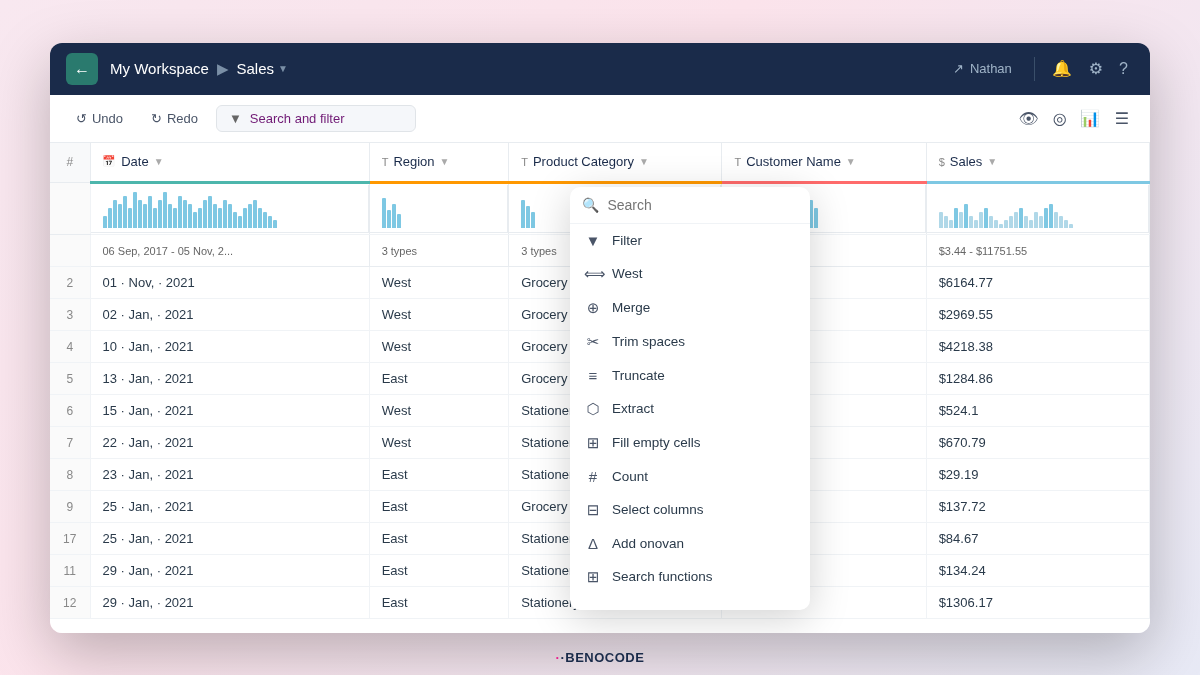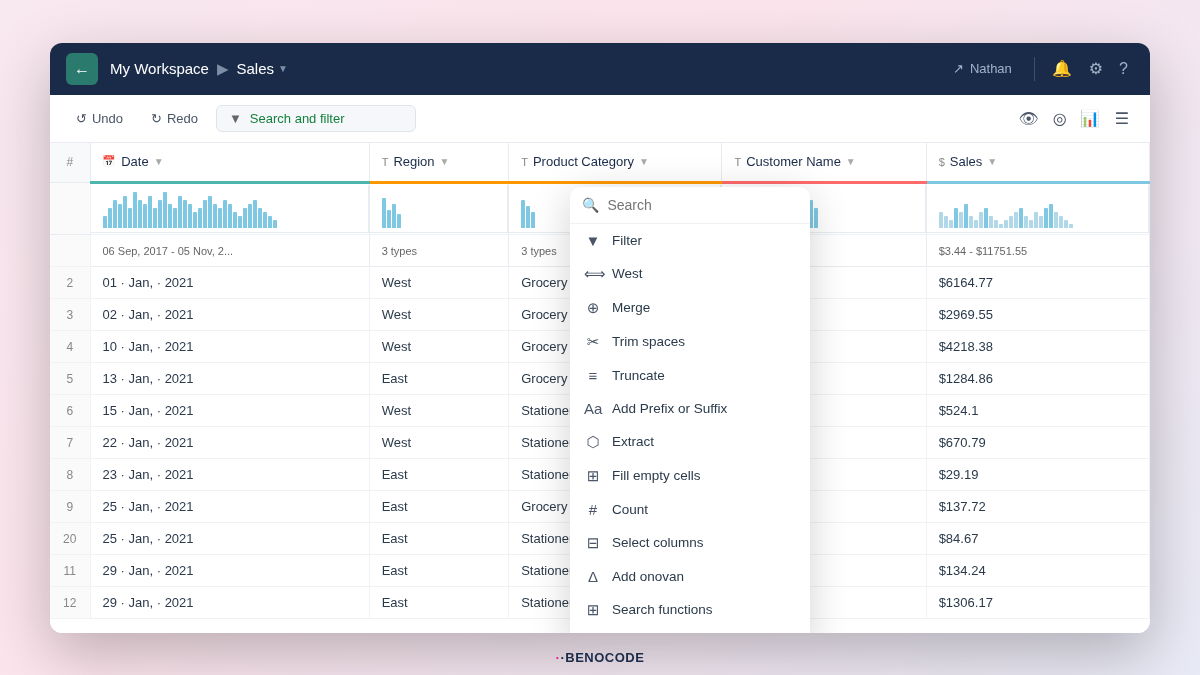--- a/index.html
+++ b/index.html
@@ -304,21 +304,21 @@
     <button class="toolbar-btn">
       <span>↺</span>
       <span>Undo</span>
     </button>
     <button class="toolbar-btn">
       <span>↻</span>
       <span>Redo</span>
     </button>
     <div class="search-filter">
       <span>▼</span>
-      <span style="color:#15803d">Search and filter</span>
+      <span style="color:#701a75">Search and filter</span>
     </div>
     <div class="toolbar-right">
       <button class="toolbar-icon">👁</button>
       <button class="toolbar-icon">◎</button>
       <button class="toolbar-icon">📊</button>
       <button class="toolbar-icon">☰</button>
     </div>
   </div>
 
   <div class="content-area">
@@ -479,21 +479,21 @@
             <td style="padding:4px 12px; border-bottom:1px solid #e8ecf0; border-right:1px solid #e8ecf0; font-size:11px; color:#666">06 Sep, 2017 - 05 Nov, 2...</td>
             <td style="padding:4px 12px; border-bottom:1px solid #e8ecf0; border-right:1px solid #e8ecf0; font-size:11px; color:#666">3 types</td>
             <td style="padding:4px 12px; border-bottom:1px solid #e8ecf0; border-right:1px solid #e8ecf0; font-size:11px; color:#666">3 types</td>
             <td style="padding:4px 12px; border-bottom:1px solid #e8ecf0; border-right:1px solid #e8ecf0; font-size:11px; color:#666">75 types</td>
             <td style="padding:4px 12px; border-bottom:1px solid #e8ecf0; border-right:1px solid #e8ecf0; font-size:11px; color:#666">$3.44 - $11751.55</td>
           </tr>
         </thead>
         <tbody id="table-body">
         <tr>
     <td class="num-cell">2</td>
-    <td>01 · Jan, · 2021</td>
+    <td>01 · Nov, · 2021</td>
     <td>West</td>
     <td>Grocery</td>
     <td>onovan</td>
     <td>$6164.77</td>
   </tr>
             <tr>
     <td class="num-cell">3</td>
     <td>02 · Jan, · 2021</td>
     <td>West</td>
     <td>Grocery</td>
@@ -542,21 +542,21 @@
   </tr>
             <tr>
     <td class="num-cell">9</td>
     <td>25 · Jan, · 2021</td>
     <td>East</td>
     <td>Grocery</td>
     <td>· Fisher</td>
     <td>$137.72</td>
   </tr>
             <tr>
-    <td class="num-cell">20</td>
+    <td class="num-cell">17</td>
     <td>25 · Jan, · 2021</td>
     <td>East</td>
     <td>Stationery</td>
     <td>l · Schwartz</td>
     <td>$84.67</td>
   </tr>
             <tr>
     <td class="num-cell">11</td>
     <td>29 · Jan, · 2021</td>
     <td>East</td>
@@ -597,24 +597,20 @@
             </div>
             <div class="dropdown-item">
               <span class="item-icon">✂</span>
               <span>Trim spaces</span>
             </div>
             <div class="dropdown-item">
               <span class="item-icon">≡</span>
               <span>Truncate</span>
             </div>
             <div class="dropdown-item">
-              <span class="item-icon">Aa</span>
-              <span>Add Prefix or Suffix</span>
-            </div>
-            <div class="dropdown-item">
               <span class="item-icon">⬡</span>
               <span>Extract</span>
             </div>
             <div class="dropdown-item">
               <span class="item-icon">⊞</span>
               <span>Fill empty cells</span>
             </div>
             <div class="dropdown-item">
               <span class="item-icon">#</span>
               <span>Count</span>

